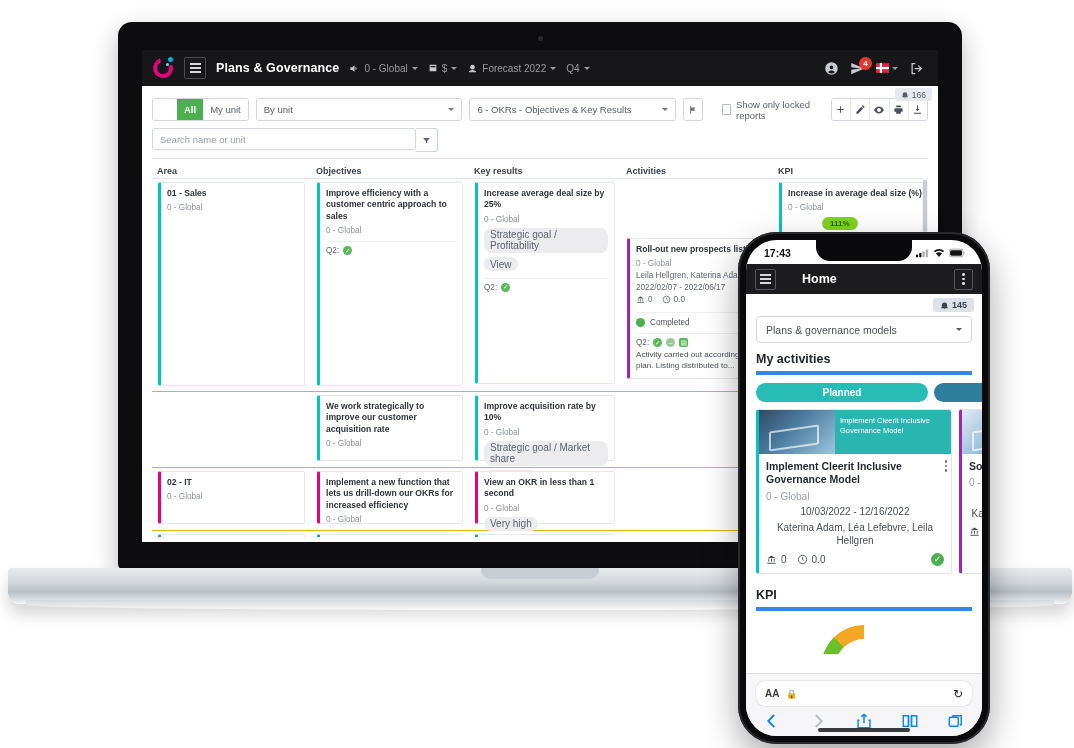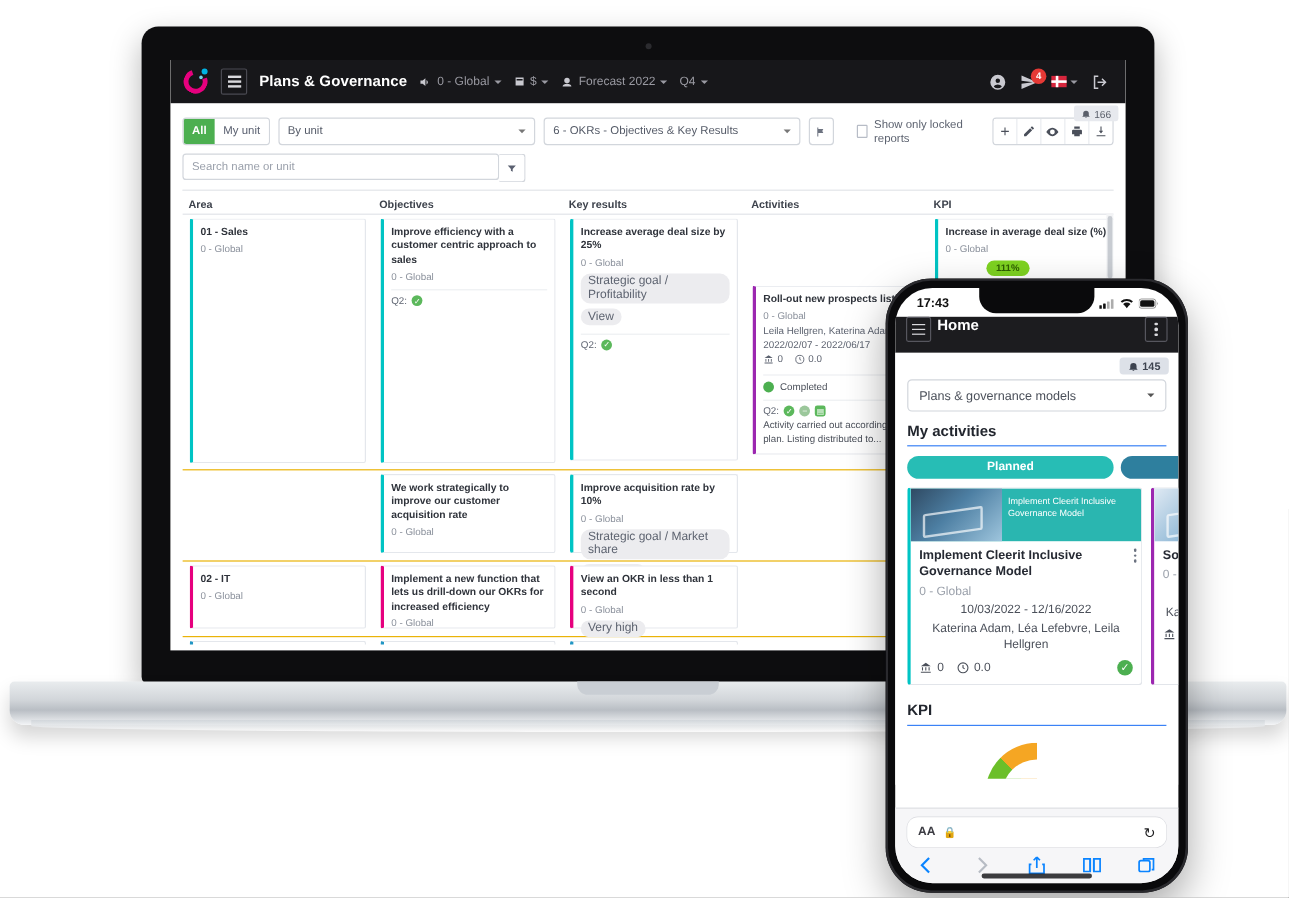--- a/index.html
+++ b/index.html
@@ -43,21 +43,21 @@
 
   
   .notifwrap{position:relative;height:0;}
   .notif{position:absolute;right:6px;top:2px;background:#e7e9ee;border-radius:2px;padding:1.5px 6px;
        display:flex;align-items:center;gap:3px;font-size:8.5px;color:#5a5f6a;z-index:6;}
 
   
   .toolbar{padding:12px 10px 0 10px;display:flex;align-items:center;gap:7px;}
   .seg{display:flex;border:1px solid #d2d6dc;border-radius:3px;overflow:hidden;height:21px;flex:none;}
   .seg .b{font-size:9.5px;padding:0 7px;display:flex;align-items:center;background:#fff;color:#5a6070;cursor:pointer;}
-  .seg .b.active{background:#4caf50;color:#fff;font-weight:bold;}
+  .seg .b.active{background:#4caf50;color:#fff;font-weight:bold;margin-left:24px;}
   .sel{height:21px;border:1px solid #d2d6dc;border-radius:3px;background:#fff;display:flex;align-items:center;
        padding:0 7px;font-size:9.5px;color:#555b68;position:relative;}
   .sel .ca{position:absolute;right:7px;color:#777;}
   .sel-unit{width:228px;}
   .sel-okr{width:228px;}
   .flagbtn{width:21px;height:21px;border:1px solid #d2d6dc;border-radius:3px;background:#fff;
        display:flex;align-items:center;justify-content:center;color:#6d7380;font-size:10px;cursor:pointer;}
   .chkwrap{display:flex;align-items:center;gap:5px;font-size:9.5px;color:#5d6370;margin-left:12px;}
   .chk{width:9px;height:9px;border:1px solid #b7bcc6;border-radius:1px;background:#fff;}
   .actions{margin-left:auto;display:flex;border:1px solid #d2d6dc;border-radius:3px;overflow:hidden;height:21px;}
@@ -110,33 +110,33 @@
   
   .phone{position:absolute;left:738px;top:232px;width:252px;height:512px;z-index:20;}
   .phone-body{position:absolute;inset:0;background:#0a0a0c;border-radius:38px;
        box-shadow:0 14px 34px rgba(0,0,0,.34), inset 0 0 0 2px #2a2a2e;}
   .phone-screen{position:absolute;left:8px;top:8px;right:8px;bottom:8px;background:#fff;border-radius:31px;overflow:hidden;}
   .notch{position:absolute;left:50%;top:0;width:96px;height:21px;margin-left:-48px;background:#0a0a0c;
        border-radius:0 0 14px 14px;z-index:5;}
   .statusbar{height:22px;display:flex;align-items:center;justify-content:space-between;padding:2px 16px 0 18px;
        font-size:10.5px;font-weight:bold;color:#111;}
   .sb-right{display:flex;align-items:center;gap:4px;}
-  .phead{height:30px;background:#1c1c1f;display:flex;padding:0 9px;gap:5px;}
+  .phead{height:30px;background:#1c1c1f;display:flex;align-items:center;padding:0 9px;gap:26px;}
   .phead .hamb{border-color:#56565e;width:19px;height:19px;}
   .phead .ttl{color:#fff;font-size:12.5px;font-weight:bold;}
   .kebab{margin-left:auto;width:17px;height:19px;border:1px solid #56565e;border-radius:2px;display:flex;
        flex-direction:column;align-items:center;justify-content:center;gap:2px;cursor:pointer;}
   .kebab i{width:2.5px;height:2.5px;border-radius:50%;background:#d9d9dd;display:block;}
   .pbody{background:#fff;height:360px;overflow:hidden;position:relative;}
   .pnotif{position:absolute;right:8px;top:4px;background:#dde1e8;border-radius:3px;padding:2px 7px;
        display:flex;align-items:center;gap:3px;font-size:9px;color:#3e4450;font-weight:600;}
   .pselect{margin:22px 10px 0 10px;height:25px;border:1px solid #d2d6dc;border-radius:4px;background:#fff;
        display:flex;align-items:center;padding:0 9px;font-size:10.5px;color:#4b505a;position:relative;}
   .sect{margin:9px 10px 0 10px;font-size:12.5px;font-weight:bold;color:#22262e;
-       border-bottom:1px solid #3b82f6;padding-bottom:5px;}
+       border-bottom:4px solid #3b82f6;padding-bottom:5px;}
   .pills{display:flex;gap:6px;margin:8px 10px 0 10px;}
   .pill{height:19px;border-radius:10px;display:flex;align-items:center;justify-content:center;
        color:#fff;font-size:10px;font-weight:bold;flex:none;}
   .pill.planned{width:172px;background:#27bdb5;}
   .pill.next{width:60px;background:#2e7f9e;}
   .pcards{display:flex;gap:7px;margin:7px 0 0 10px;}
   .pcard{width:196px;flex:none;background:#fff;border:1px solid #e2e5ea;border-left:3px solid #00c4c4;
        border-radius:3px;overflow:hidden;box-sizing:border-box;}
   .pcard.purple{border-left-color:#9c27b0;width:72px;}
   .pthumb{height:44px;display:flex;background:#2ab6b0;}

